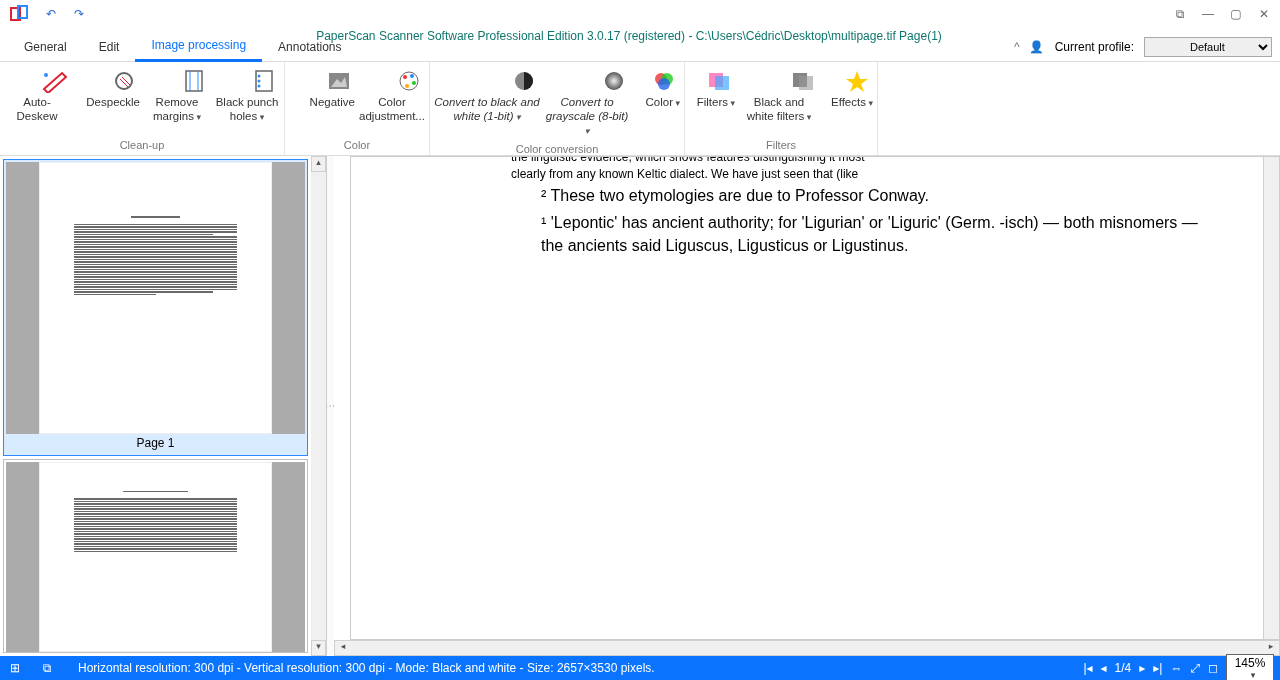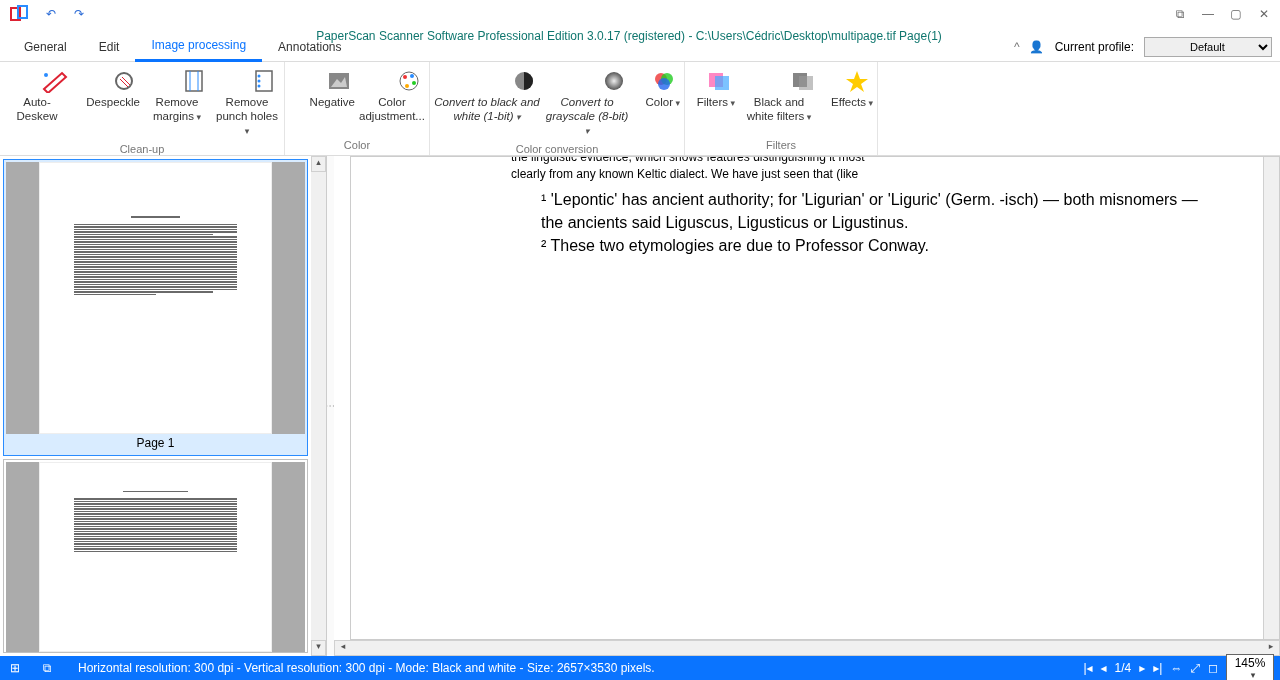--- a/index.html
+++ b/index.html
@@ -149,21 +149,21 @@
       </div>
       <div class="ribbon-btn">
         <span class="icon">
             <svg width="28" height="24">
               <rect x="6" y="2" width="16" height="20" fill="none" stroke="#666" stroke-width="1.5"></rect>
               <circle cx="9" cy="7" r="1.5" fill="#2a8cff"></circle>
               <circle cx="9" cy="12" r="1.5" fill="#2a8cff"></circle>
               <circle cx="9" cy="17" r="1.5" fill="#2a8cff"></circle>
             </svg>
           </span>
-        <span class="lbl arrow">Remove punch holes</span>
+        <span class="lbl arrow">Black punch holes</span>
       </div>
     </div>
     <div class="label">Clean-up</div>
   </div>
 
   <div class="ribbon-group">
     <div class="items">
       <div class="ribbon-btn">
         <span class="icon">
             <svg width="28" height="24">
@@ -348,22 +348,22 @@
 
   <div class="splitter">
       <span>⋮</span>
     </div>
 
   <div class="preview">
     <div class="preview-body">
       <div class="preview-text">
         <div class="l1">the linguistic evidence, which shows features distinguishing it most</div>
         <div>clearly from any known Keltic dialect.  We have just seen that (like</div>
+        <div class="note">² These two etymologies are due to Professor Conway.</div>
         <div class="note" style="margin-top:4px">¹ 'Lepontic' has ancient authority; for 'Ligurian' or 'Liguric' (Germ. -isch) — both misnomers — the ancients said Liguscus, Ligusticus or Ligustinus.</div>
-        <div class="note">² These two etymologies are due to Professor Conway.</div>
       </div>
       <div class="preview-vbar"></div>
     </div>
     <div class="preview-hbar">
       <div class="sb-btn">◂</div>
         <div class="sb-track"></div>
         <div class="sb-btn">▸</div>
     </div>
   </div>
 </div>

